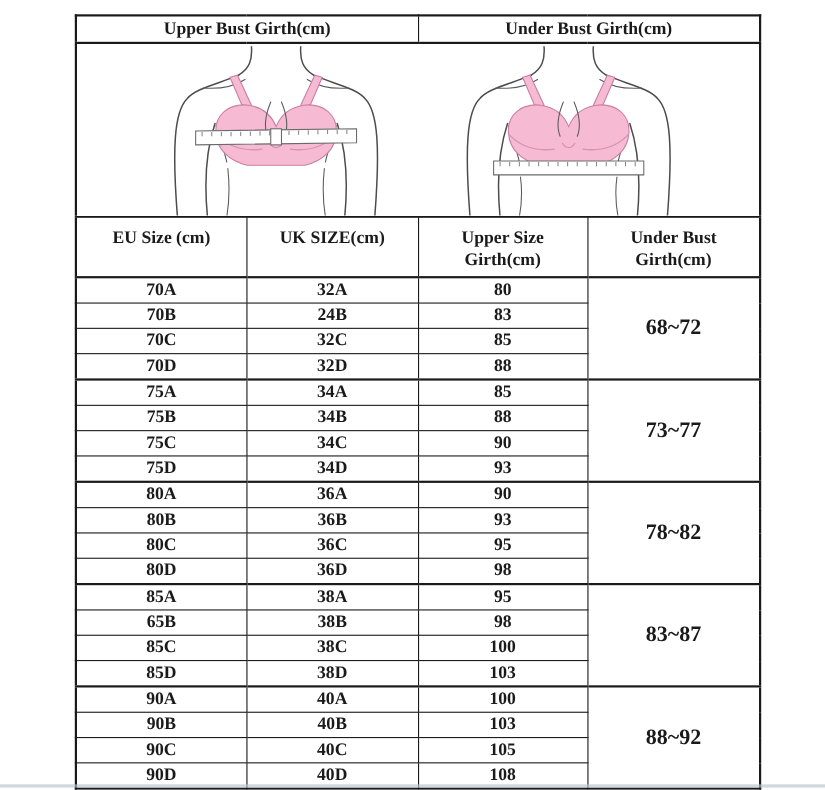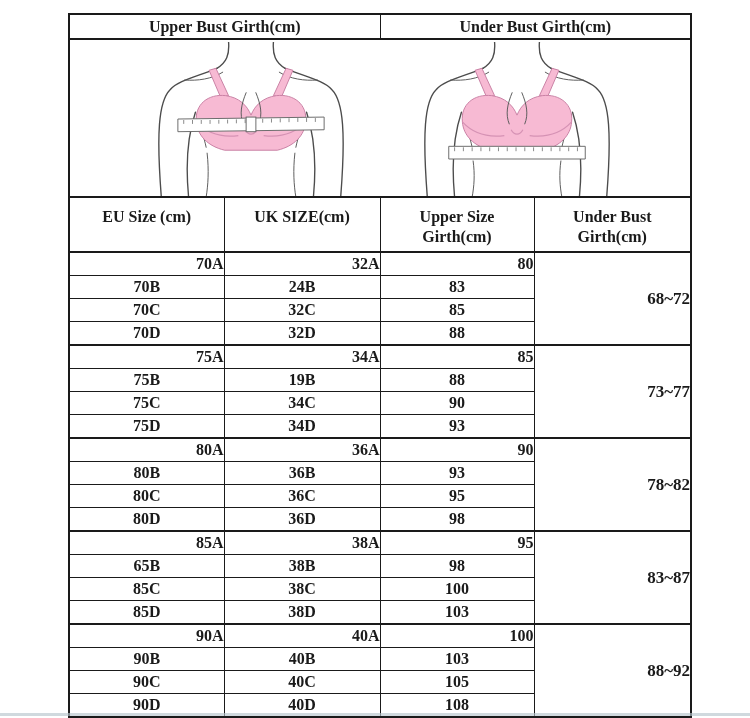--- a/index.html
+++ b/index.html
@@ -15,22 +15,22 @@
   col.c1{width:155px}col.c2{width:156px}col.c3{width:154px}col.c4{width:157px}
   td{
     border:1px solid #1a1a1a;text-align:center;vertical-align:middle;
     font-weight:bold;font-size:16px;padding:0;line-height:1.25;
     overflow:hidden;
   }
   tr.header1 td{height:23px;font-size:16px;border-bottom-width:2px;margin-top:12px;}
   td.illus-cell{height:156px;border-bottom-width:2px;position:relative;background:#fff;}
   tr.header2 td{height:44px;vertical-align:top;padding-top:9px;border-bottom-width:2px;}
   tr.data-row td{height:22px;}
-  tr.group-start td{border-top-width:2px;text-align:right;}
-  td.range-cell{font-size:17px;}
+  tr.group-start td{border-top-width:2px;}
+  td.range-cell{font-size:20px;}
   .hdr-line{display:block;}
   .figure{position:absolute;top:2px;}
   .figure.left{left:56px;}
   .figure.right{left:322px;}
   .outline{fill:none;stroke:#4c4c4c;stroke-width:1.4;stroke-linecap:round;}
   .thin{fill:none;stroke:#5a5a5a;stroke-width:1;stroke-linecap:round;}
   .bra{fill:#f7bad3;stroke:#c97fa4;stroke-width:1;}
   .bra-shade{fill:none;stroke:#d592b4;stroke-width:1.2;}
   .tape{fill:#ffffff;stroke:#6a6a6a;stroke-width:1;}
   .ticks{fill:none;stroke:#6a6a6a;stroke-width:0.8;}
@@ -152,21 +152,21 @@
   </tr>
 
   <tr class="data-row group-start">
     <td>75A</td>
     <td>34A</td>
     <td>85</td>
     <td rowspan="4" class="range-cell">73~77</td>
   </tr>
   <tr class="data-row">
     <td>75B</td>
-    <td>19B</td>
+    <td>34B</td>
     <td>88</td>
   </tr>
   <tr class="data-row">
     <td>75C</td>
     <td>34C</td>
     <td>90</td>
   </tr>
   <tr class="data-row">
     <td>75D</td>
     <td>34D</td>

